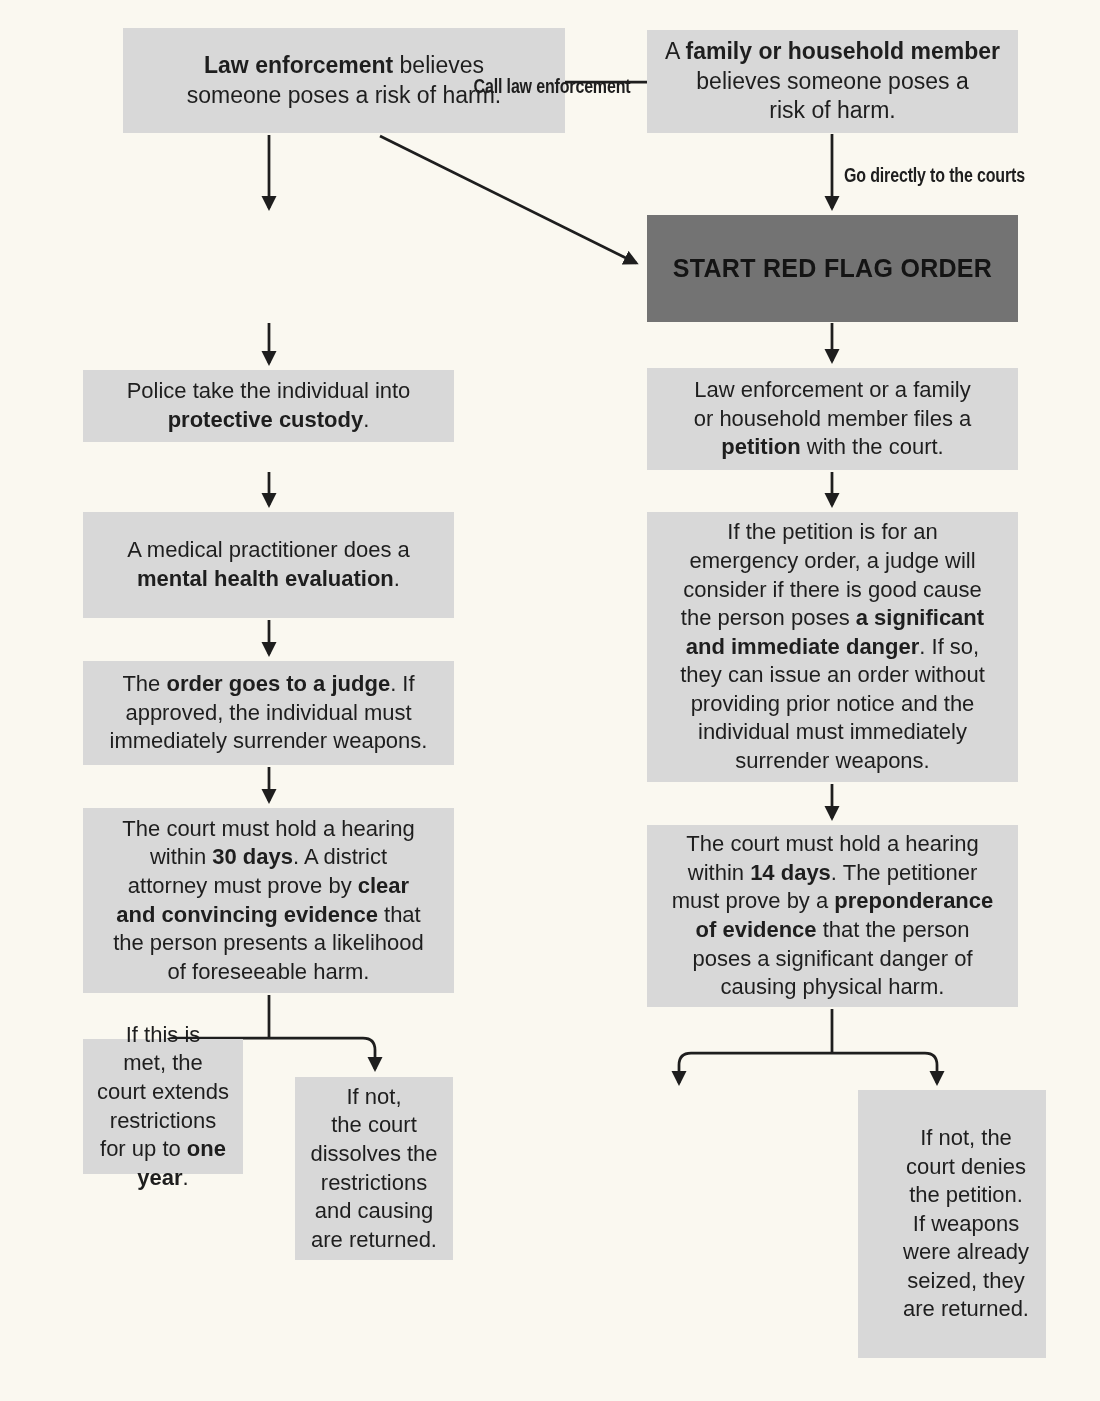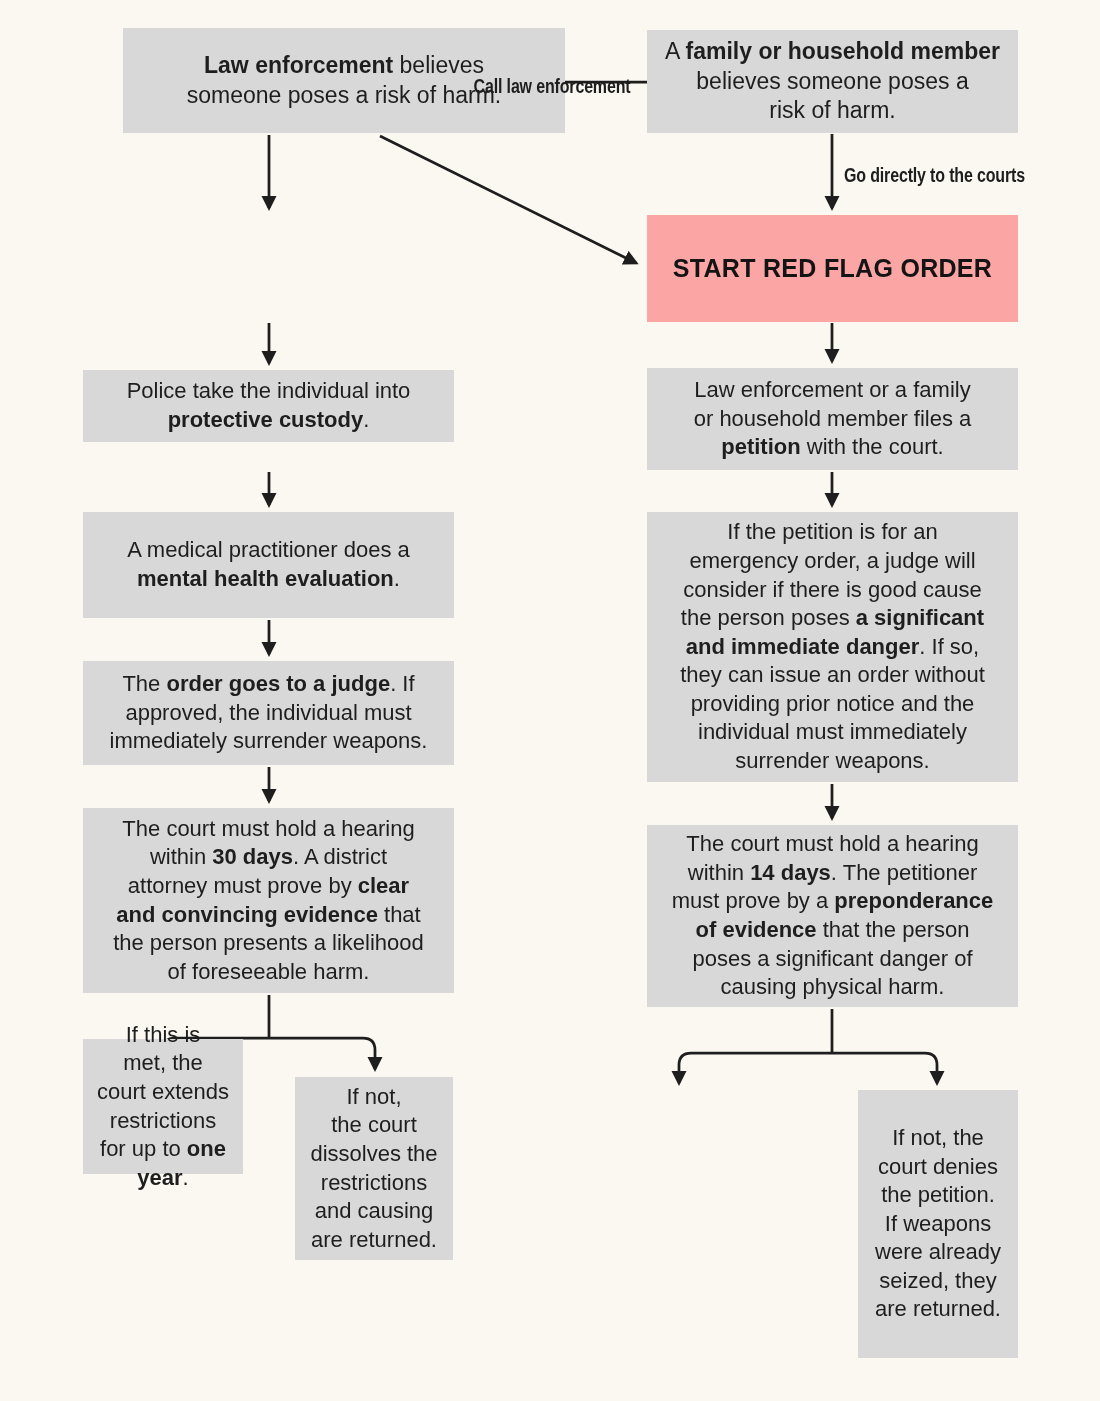--- a/index.html
+++ b/index.html
@@ -21,21 +21,21 @@
     font-size: 22px; line-height: 1.3;
   }
   .node .txt { white-space: pre-line; width: 100%; padding: 0 4px; }
   .node b { font-weight: 700; }
   .topnode { font-size: 23px; }
   .header {
     font-weight: 700; font-size: 25px; letter-spacing: 0.3px;
     color: #141414;
   }
   .header-yellow { background: #F8D64E; }
-  .header-red { background: #fca5a5; }
+  .header-red { background: #737373; }
   .edge-label {
     position: absolute;
     font-weight: 700; font-size: 20px; letter-spacing: -0.2px;
     white-space: nowrap;
   }
   .cond { display: inline-block; transform: scaleX(0.80); }
   #lbl-call { left: 450px; top: 48px; width: 200px; text-align: right; margin-top: 27px; }
   #lbl-call .cond { transform-origin: 50% 50%; }
   #lbl-go { left: 844px; top: 164px; width: 220px; text-align: left; }
   #lbl-go .cond { transform-origin: 0 50%; }
@@ -47,21 +47,21 @@
   #n-police   { left: 83px;  top: 370px;  width: 371px; height: 72px; }
   #n-medical  { left: 83px;  top: 512px;  width: 371px; height: 106px; }
   #n-judge    { left: 83px;  top: 661px;  width: 371px; height: 104px; }
   #n-h30      { left: 83px;  top: 808px;  width: 371px; height: 185px; }
   #n-ymet     { left: 83px;  top: 1039px; width: 160px; height: 135px; }
   #n-ynot     { left: 295px; top: 1077px; width: 158px; height: 183px; }
   #n-petition { left: 647px; top: 368px;  width: 371px; height: 102px; }
   #n-emerg    { left: 647px; top: 512px;  width: 371px; height: 270px; }
   #n-h14      { left: 647px; top: 825px;  width: 371px; height: 182px; }
   #n-rmet     { left: 550px; top: 1090px; width: 258px; height: 268px; }
-  #n-rnot     { left: 858px; top: 1090px; width: 160px; height: 268px; }
+  #n-rnot     { left: 858px; top: 1090px; width: 160px; height: 268px; padding-left: 28px; }
 </style>
 </head>
 <body>
 
 <div id="canvas">
 
   <svg id="arrows" width="1100" height="1401" viewBox="0 0 1100 1401">
     <defs>
       <marker id="ah" viewBox="0 0 10 10" refX="8" refY="5" markerWidth="5.5" markerHeight="5.5" orient="auto">
         <path d="M0,0 L10,5 L0,10 z" fill="#1E1E1E"></path>

